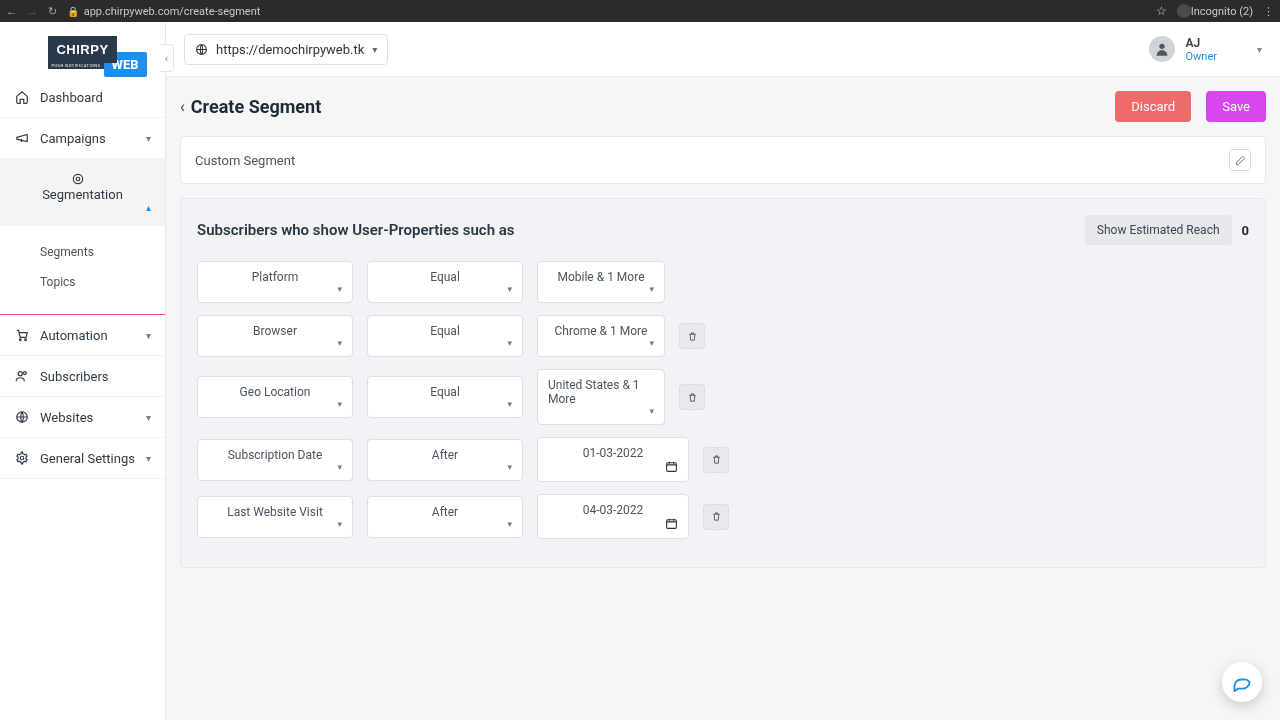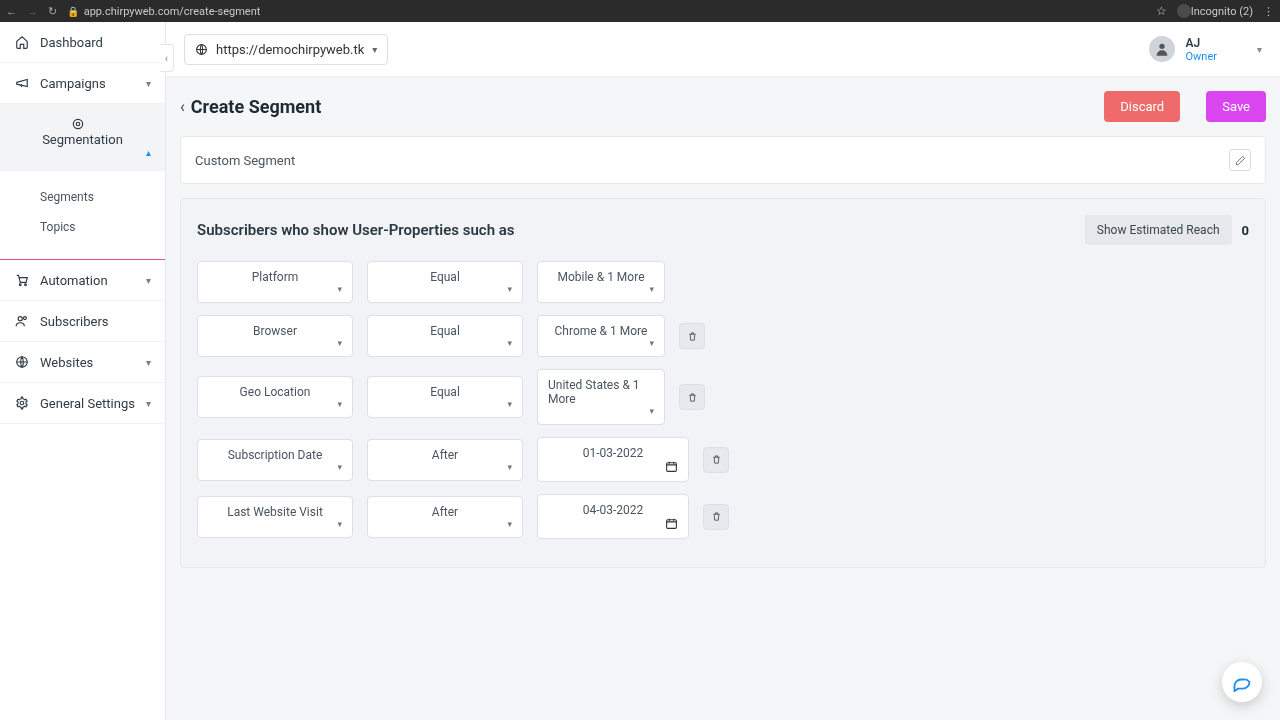--- a/index.html
+++ b/index.html
@@ -42,21 +42,21 @@
 .user-box { margin-left: auto; display: flex; align-items: center; gap: 10px; }
 .avatar { width: 26px; height: 26px; border-radius: 50%; background: #cfd4da; display: flex; align-items: center; justify-content: center; color: #555; }
 .user-meta .uname { font-size: 12px; color: #2f3b46; font-weight: 600; }
 .user-meta .urole { font-size: 11px; color: #1f8ef1; }
 .user-chev { font-size: 10px; color: #888; margin-left: 30px; }
 
 .content { flex: 1; padding: 14px; overflow: auto; }
 .page-head { display: flex; align-items: center; margin-bottom: 14px; }
 .page-head .back { font-size: 16px; color: #2f3b46; margin-right: 6px; }
 .page-head h1 { font-size: 18px; font-weight: 700; color: #1e2a35; }
-.page-head .actions { margin-left: auto; display: flex; gap: 26px; }
+.page-head .actions { margin-left: auto; display: flex; gap: 15px; }
 .btn { border: none; border-radius: 4px; padding: 8px 16px; font-size: 13px; cursor: pointer; }
 .btn-danger { background: #ef6b6b; color: #fff; }
 .btn-primary { background: #d946ef; color: #fff; }
 
 .segment-name-row { background: #fff; border: 1px solid #e5e7eb; border-radius: 4px; padding: 12px 14px; display: flex; align-items: center; font-size: 13px; color: #4a5560; margin-bottom: 14px; }
 .segment-name-row .edit { margin-left: auto; width: 22px; height: 22px; border: 1px solid #d7dade; border-radius: 3px; display: flex; align-items: center; justify-content: center; font-size: 11px; color: #666; }
 
 .panel { background: #f1f3f6; border: 1px solid #e6e8ec; border-radius: 4px; padding: 16px; }
 .panel-head { display: flex; align-items: center; margin-bottom: 16px; }
 .panel-head h2 { font-size: 15px; font-weight: 600; color: #2b3844; }
@@ -94,20 +94,27 @@
       <span class="dot"></span>
       <span>Incognito (2)</span>
     </span>
     <span>⋮</span>
   </div>
 </div>
 
 <div class="app">
 
   <aside class="sidebar">
+    <div class="logo-wrap">
+      <div class="logo">
+        <div class="logo-top">CHIRPY</div>
+        <div class="logo-sub">PUSH NOTIFICATIONS</div>
+        <div class="logo-bottom">WEB</div>
+      </div>
+    </div>
 
     <div class="nav-item">
       <span class="ico">
         <svg width="14" height="14" viewBox="0 0 24 24" fill="none" stroke="currentColor" stroke-width="2">
             <path d="M3 11l9-8 9 8v10a2 2 0 0 1-2 2h-4v-7h-6v7H5a2 2 0 0 1-2-2z"></path>
           </svg>
       </span>
       <span>Dashboard</span>
     </div>
 

